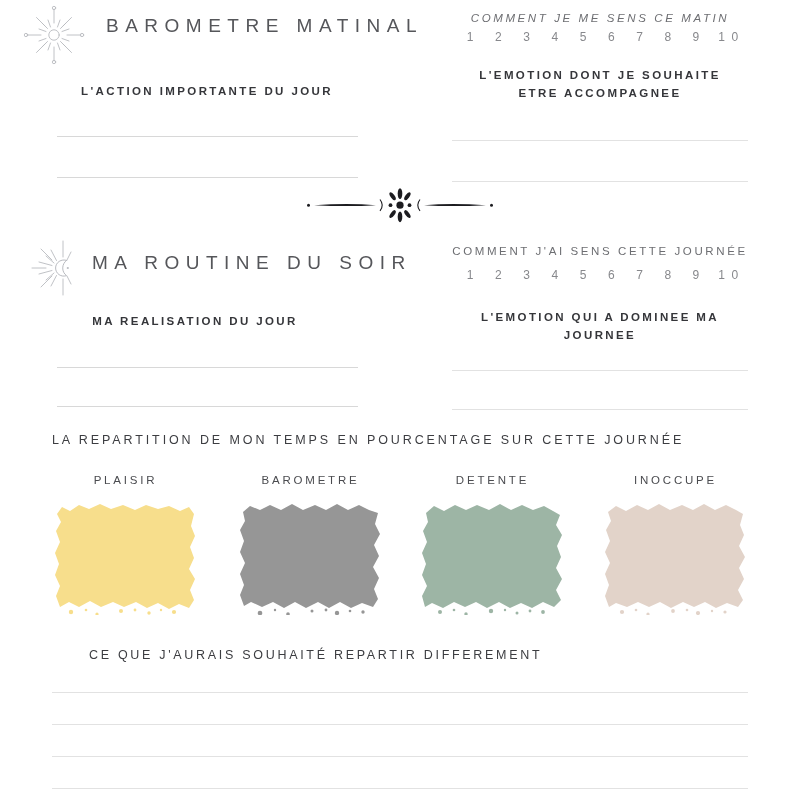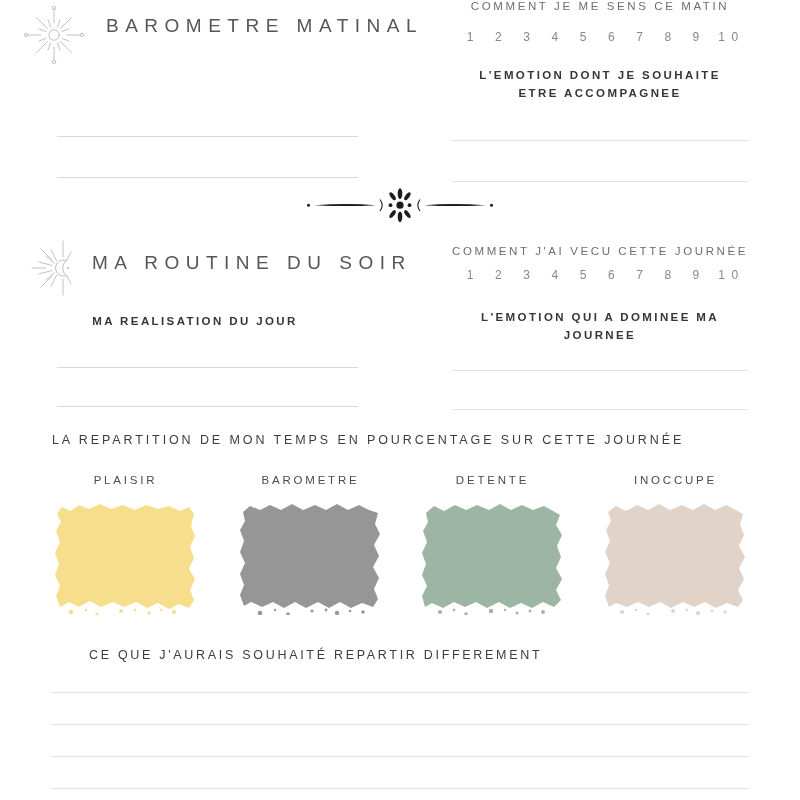--- a/index.html
+++ b/index.html
@@ -129,25 +129,26 @@
         <line x1="17" y1="37" x2="24" y2="34.5"></line>
         <line x1="47" y1="37" x2="40" y2="34.5"></line>
 
         <circle cx="32" cy="31" r="5.2"></circle>
       </g>
     </svg>
   </div>
 
   <div class="abs section-title" style="left:106px;top:15px;">BAROMETRE MATINAL</div>
 
+  <div class="abs field-label" style="left:57px;top:82px;width:300px;">L'ACTION IMPORTANTE DU JOUR</div>
 
   <div class="abs rule" style="left:57px;top:136px;width:301px;"></div>
   <div class="abs rule" style="left:57px;top:177px;width:301px;"></div>
 
-  <div class="abs scale-title" style="left:452px;top:0;width:296px;">COMMENT JE ME SENS CE MATIN</div>
+  <div class="abs scale-title" style="left:452px;top:12px;width:296px;font-style:italic;">COMMENT JE ME SENS CE MATIN</div>
 
   <div class="abs scale-nums" style="left:462px;top:30px;width:280px;">
     <span>1</span>
     <span>2</span>
     <span>3</span>
     <span>4</span>
     <span>5</span>
     <span>6</span>
     <span>7</span>
     <span>8</span>
@@ -212,21 +213,21 @@
     </svg>
   </div>
 
   <div class="abs section-title" style="left:92px;top:252px;">MA ROUTINE DU SOIR</div>
 
   <div class="abs field-label" style="left:45px;top:312px;width:300px;">MA REALISATION DU JOUR</div>
 
   <div class="abs rule" style="left:57px;top:367px;width:301px;"></div>
   <div class="abs rule" style="left:57px;top:406px;width:301px;"></div>
 
-  <div class="abs scale-title" style="left:452px;top:245px;width:296px;">COMMENT J'AI VECU CETTE JOURNÉE</div>
+  <div class="abs scale-title" style="left:452px;top:245px;width:296px;">COMMENT J'AI SENS CETTE JOURNÉE</div>
 
   <div class="abs scale-nums" style="left:462px;top:268px;width:280px;">
     <span>1</span>
     <span>2</span>
     <span>3</span>
     <span>4</span>
     <span>5</span>
     <span>6</span>
     <span>7</span>
     <span>8</span>

